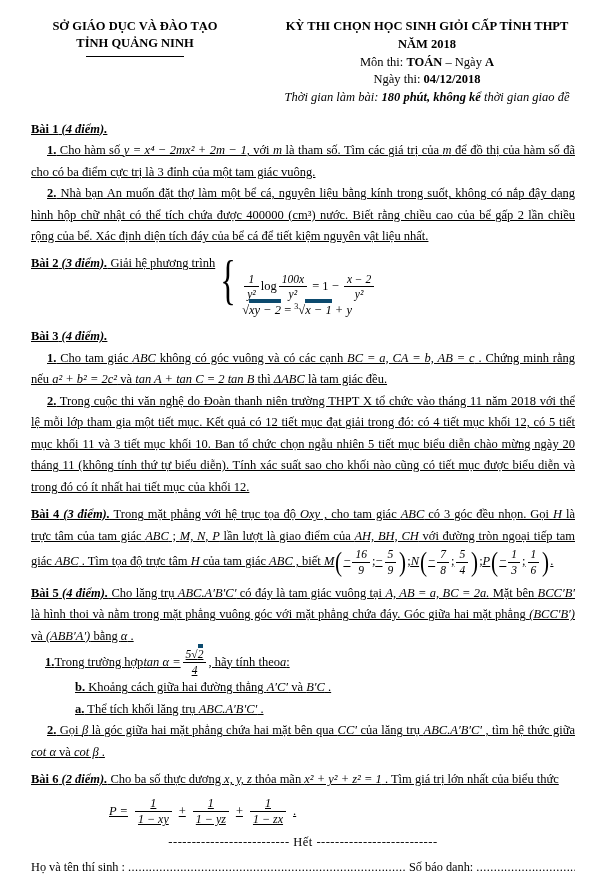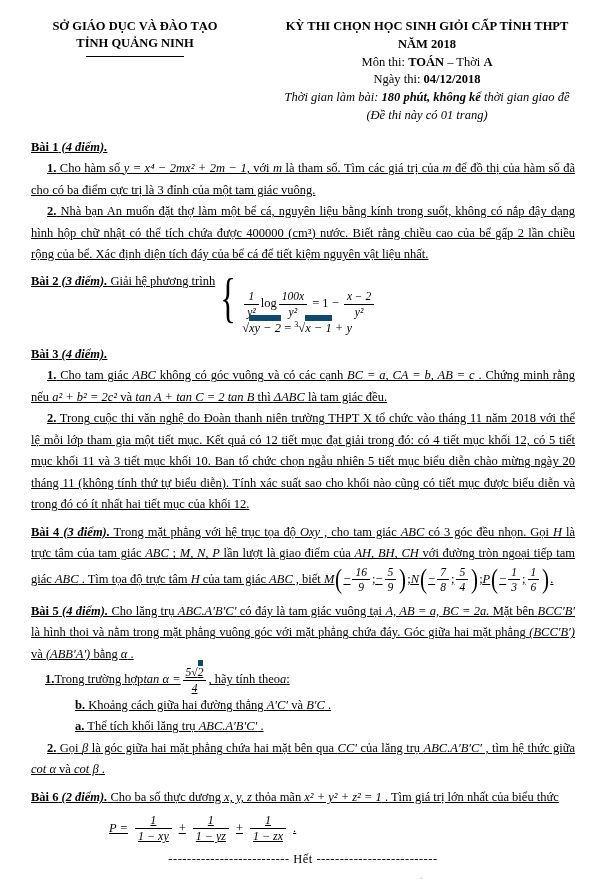--- a/index.html
+++ b/index.html
@@ -26,21 +26,21 @@
   .sec  { margin-top:6px;text-decoration:underline; }
   .para { text-align:justify; line-height:1.72; margin:0; }
   .ind  { text-indent:16px; }
   .sub1 { margin-left:14px; }
   .sub2 { margin-left:44px; }
   
   .frac { display:inline-block; vertical-align:middle; text-align:center;
           font-style:italic; line-height:1.25; margin:0 2px; font-size:11.5px; }
   .frac .fn { display:block; border-bottom:1px solid #000; padding:0 3px; }
   .frac .fd { display:block; padding:0 3px; }
-  .ol   { border-top:6px solid #0c4a6e; }
+  .ol   { border-top:4px solid #0c4a6e; }
   .idx  { font-size:8px; font-style:normal; vertical-align:super; }
   
   .b2line { display:flex; margin-top:8px; }
   .brace  { display:inline-block; font-size:54px; line-height:0.9; font-weight:400;
             transform:scaleX(0.6); transform-origin:center; margin-right:1px; }
   .rows   { display:inline-block; vertical-align:middle; }
   .srow   { display:block; white-space:nowrap; line-height:1.1; margin:2px 0; }
   
   .bigp { display:inline-block; font-size:27px; line-height:0.85; font-weight:300;
           transform:scaleX(0.78); vertical-align:middle; }
@@ -60,29 +60,28 @@
 
   <div class="header">
     <div class="h-left">
       <div>SỞ GIÁO DỤC VÀ ĐÀO TẠO</div>
       <div>TỈNH QUẢNG NINH</div>
       <div class="h-rule"></div>
     </div>
     <div class="h-right">
       <div class="h-title">KỲ THI CHỌN HỌC SINH GIỎI CẤP TỈNH THPT NĂM 2018</div>
       <div>
-        <span>Môn thi: </span><span class="b">TOÁN</span><span> – Thời </span><span class="b">A</span>
+        <span>Môn thi: </span><span class="b">TOÁN</span><span> – Ngày </span><span class="b">A</span>
       </div>
       <div>
         <span>Ngày thi: </span><span class="b">04/12/2018</span>
       </div>
       <div class="i">
         <span>Thời gian làm bài: </span><span class="ubi">180 phút, không kể</span><span> thời gian giao đề</span>
       </div>
-      <div class="i">(Đề thi này có 01 trang)</div>
     </div>
   </div>
 
   <div class="sec">
     <p class="para"><span class="b">Bài 1</span><span class="bi"> (4 điểm).</span></p>
     <p class="para ind"><span class="b">1.</span><span> Cho hàm số </span><span class="m">y = x⁴ − 2mx² + 2m − 1</span><span>, với </span><span class="m">m</span><span> là tham số. Tìm các giá trị của </span><span class="m">m</span><span> để đồ thị của hàm số đã cho có ba điểm cực trị là 3 đỉnh của một tam giác vuông.</span></p>
     <p class="para ind"><span class="b">2.</span><span> Nhà bạn An muốn đặt thợ làm một bể cá, nguyên liệu bằng kính trong suốt, không có nắp đậy dạng hình hộp chữ nhật có thể tích chứa được 400000 (cm³) nước. Biết rằng chiều cao của bể gấp 2 lần chiều rộng của bể. Xác định diện tích đáy của bể cá để tiết kiệm nguyên vật liệu nhất.</span></p>
   </div>
 
   <div class="sec b2line">

